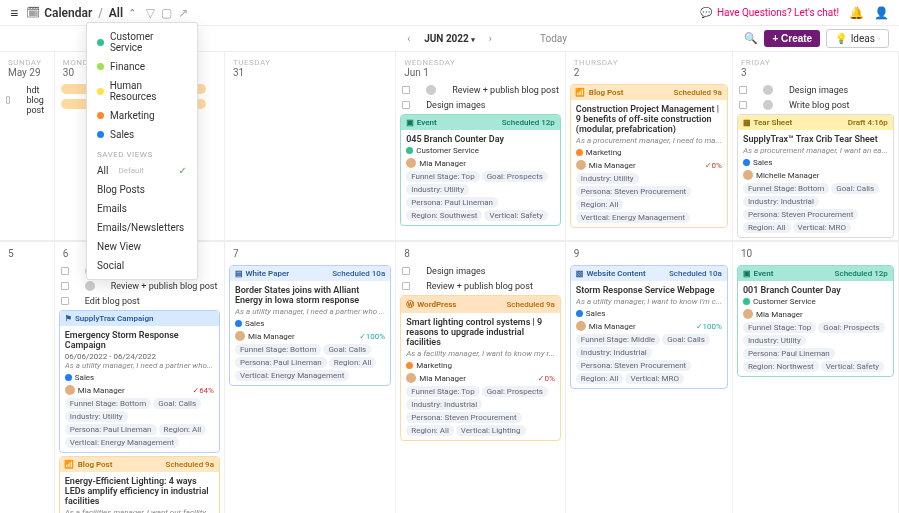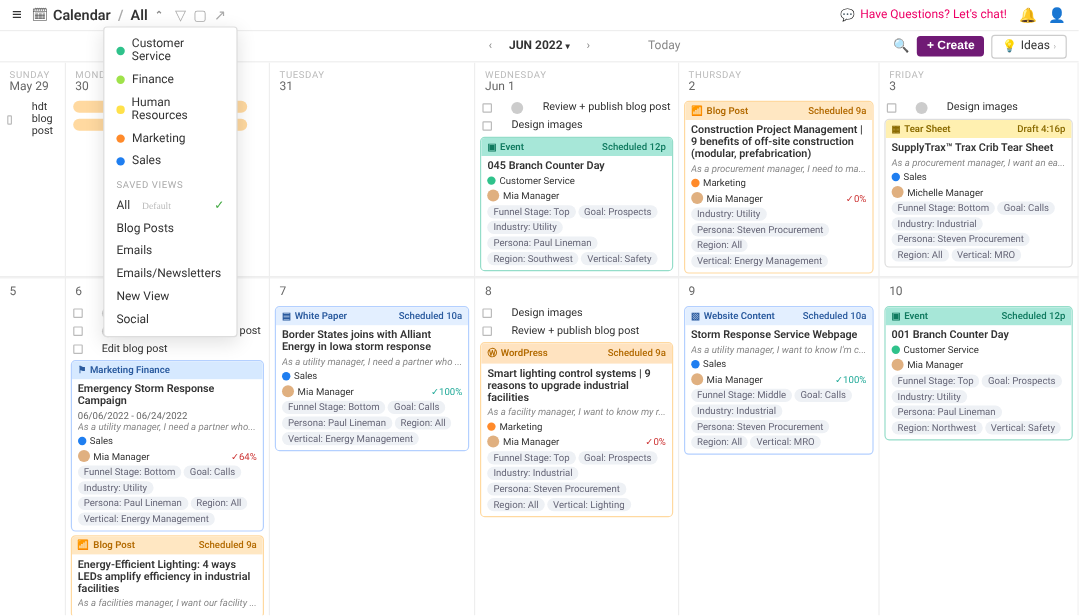--- a/index.html
+++ b/index.html
@@ -16,21 +16,21 @@
 .spacer { flex: 1; }
 .questions { color: #e06; font-size: 10px; display: flex; align-items: center; gap: 4px; }
 .bell, .user { color: #888; font-size: 12px; margin-left: 10px; }
 
 
 .dropdown-panel { position: absolute; top: 22px; left: 86px; width: 112px; background: #fff; border: 1px solid #ddd; border-radius: 3px; box-shadow: 0 4px 16px rgba(0,0,0,0.12); z-index: 50; padding: 4px 0; font-size: 10px; }
 .dropdown-panel .cat, .dropdown-panel .view { padding: 4px 10px; display: flex; align-items: center; gap: 6px; cursor: pointer; }
 .dot { width: 7px; height: 7px; border-radius: 50%; display: inline-block; }
 .section-label { font-size: 8px; color: #aaa; letter-spacing: 0.5px; padding: 6px 10px 2px; }
 .view { font-size: 10px; }
-.view .default { color: #bbb; font-size: 8px; margin-left: 4px; font-family: Liberation Serif, serif; }
+.view .default { color: #bbb; font-size: 8px; margin-left: 4px; }
 .view .check { margin-left: auto; color: #4a4; }
 
 
 .monthbar { display: flex; align-items: center; justify-content: center; height: 26px; border-bottom: 1px solid #eee; position: relative; }
 .month-nav { font-size: 10px; color: #888; padding: 0 14px; cursor: pointer; }
 .month-label { font-weight: 700; font-size: 10px; }
 .today-btn { position: absolute; left: 540px; font-size: 10px; color: #888; cursor: pointer; }
 .right-controls { position: absolute; right: 10px; display: flex; gap: 6px; align-items: center; }
 .search-icon { color: #aaa; font-size: 11px; }
 .create-btn { background: #701a75; color: #fff; border: none; border-radius: 3px; padding: 3px 8px; font-size: 10px; font-weight: 600; cursor: pointer; }
@@ -274,20 +274,25 @@
   </div>
   <div class="daycol">
     <div class="dayhead">FRIDAY</div>
     <div class="daynum">3</div>
     <div class="daycontent">
       <div class="event-line">
           <span class="checkbox"></span>
           <span class="avatar"></span>
           <span>Design images</span>
         </div>
+      <div class="event-line">
+          <span class="checkbox"></span>
+          <span class="avatar"></span>
+          <span>Write blog post</span>
+        </div>
       <div class="card">
         <div class="card-head hd-yellow">
             <span class="left">
               <span class="rss">▦</span>
               <span>Tear Sheet</span>
             </span>
             <span class="time">Draft 4:16p</span>
           </div>
         <div class="card-body">
           <div class="card-title">SupplyTrax™ Trax Crib Tear Sheet</div>
@@ -336,21 +341,21 @@
           <span>Review + publish blog post</span>
         </div>
       <div class="event-line">
           <span class="checkbox"></span>
           <span>Edit blog post</span>
         </div>
       <div class="card brd-blue">
         <div class="card-head hd-lblue">
             <span class="left">
               <span class="rss">⚑</span>
-              <span>Marketing Finance</span>
+              <span>SupplyTrax Campaign</span>
             </span>
           </div>
         <div class="card-body">
           <div class="card-title">Emergency Storm Response Campaign</div>
           <div style="font-size:8px;color:#666">06/06/2022 - 06/24/2022</div>
           <div class="card-sub">As a utility manager, I need a partner who...</div>
           <div class="cat-line">
               <span class="dot" style="background:#1f7ef0"></span>
               <span>Sales</span>
             </div>

